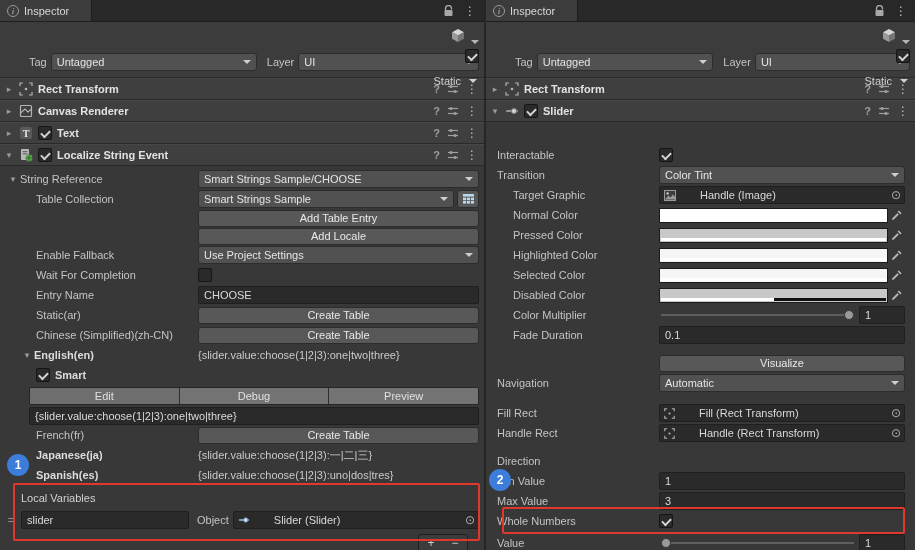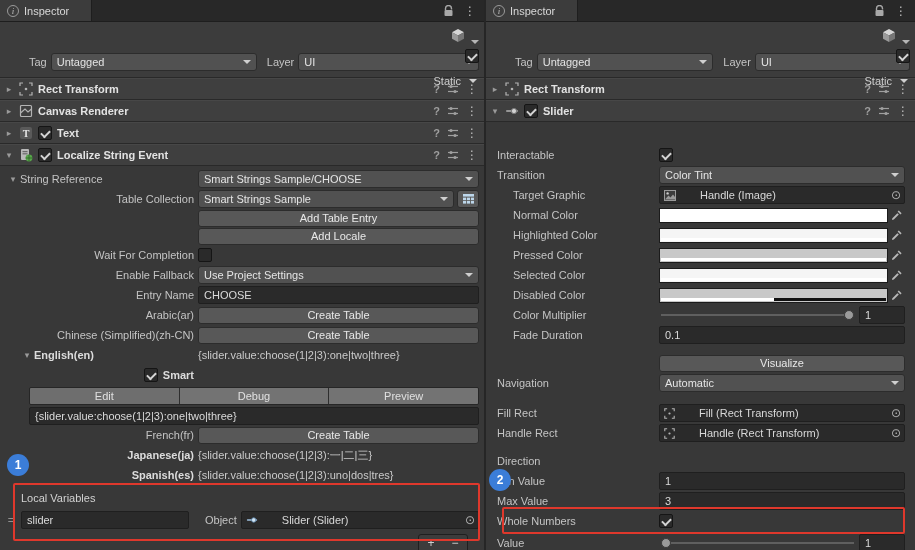--- a/index.html
+++ b/index.html
@@ -41,21 +41,21 @@
   .body { padding:3px 5px 0 5px; position:relative; }
   #right-panel .body { padding-right:10px;margin-top:20px; }
   .prow { display:flex; align-items:center; height:20px; gap:4px; }
   .prow.h18 { height:18px; }
   .plabel { flex:none; overflow:hidden; white-space:nowrap; color:#c4c4c4; display:flex; align-items:center; gap:2px; }
   #left-panel .plabel { width:189px; }
   #right-panel .plabel { width:164px; }
   .pvalue { flex:1; display:flex; align-items:center; gap:3px; min-width:0; }
   .pvalue .tf, .pvalue .obj, .pvalue .dd { flex:1;align-items:center; }
   .ind0 { padding-left:3px; }
-  .ind1 { padding-left:31px;justify-content:flex-end; }
+  .ind1 { padding-left:31px; }
   .indE { padding-left:17px; }
   .rind0 { padding-left:6px; }
   .rind1 { padding-left:22px; }
   .bold { font-weight:bold; color:#dcdcdc; }
   .valtext { color:#cacaca; overflow:hidden; white-space:nowrap; }
 
   .obj { background:#2a2a2a; border:1px solid #1f1f1f; border-radius:2px; height:18px; display:flex; align-items:center; gap:4px; padding:0 3px 0 4px; color:#d8d8d8; overflow:hidden; white-space:nowrap; }
   .obj .otxt { flex:1; overflow:hidden;padding-left:20px; }
   .picker { color:#b0b0b0; font-size:12px; flex:none; line-height:1; }
 
@@ -275,50 +275,50 @@
           </div>
       </div>
       <div class="prow h18">
         <div class="plabel"></div>
         <div class="pvalue">
             <div class="ub">Add Locale</div>
           </div>
       </div>
       <div class="prow">
         <div class="plabel ind1">
-            <span>Wait For Completion</span>
-          </div>
-        <div class="pvalue">
-            <span class="cb"></span>
-          </div>
-      </div>
-      <div class="prow">
-        <div class="plabel ind1">
             <span>Enable Fallback</span>
           </div>
         <div class="pvalue">
             <div class="dd">
               <span class="txt">Use Project Settings</span>
               <span class="tri"></span>
             </div>
           </div>
       </div>
       <div class="prow">
         <div class="plabel ind1">
+            <span>Wait For Completion</span>
+          </div>
+        <div class="pvalue">
+            <span class="cb"></span>
+          </div>
+      </div>
+      <div class="prow">
+        <div class="plabel ind1">
             <span>Entry Name</span>
           </div>
         <div class="pvalue">
             <div class="tf">
               <span>CHOOSE</span>
             </div>
           </div>
       </div>
       <div class="prow">
         <div class="plabel ind1">
-            <span>Arabic(ar)</span>
+            <span>Static(ar)</span>
           </div>
         <div class="pvalue">
             <div class="ub">Create Table</div>
           </div>
       </div>
       <div class="prow">
         <div class="plabel ind1">
             <span>Chinese (Simplified)(zh-CN)</span>
           </div>
         <div class="pvalue">
@@ -376,21 +376,21 @@
           </div>
       </div>
       <div class="prow" style="height:22px; padding-top:4px">
         <span style="padding-left:16px; color:#d2d2d2">Local Variables</span>
       </div>
       <div class="prow" style="height:26px">
         <span class="handle">=</span>
         <div class="tf" style="width:168px; flex:none">
             <span>slider</span>
           </div>
-        <span class="lbl" style="margin-left:12px">Object</span>
+        <span class="lbl" style="margin-left:4px">Object</span>
         <div class="obj" style="flex:1">
           <svg width="12" height="12" viewBox="0 0 14 14">
               <rect x="1" y="6.2" width="12" height="1.6" rx="0.8" fill="#9ec1e0"></rect>
               <circle cx="9" cy="7" r="2.6" fill="#d2e4f2" stroke="#5b82a6"></circle>
             </svg>
           <span class="otxt">Slider (Slider)</span>
           <span class="picker">⊙</span>
         </div>
       </div>
     </div>
@@ -546,42 +546,42 @@
           <span class="eyedrop">
               <svg width="11" height="11" viewBox="0 0 11 11">
                 <path d="M1 10 l1.8 -0.4 5 -5 -1.4 -1.4 -5 5 z" fill="#b8b8b8"></path>
                 <path d="M6.6 1.6 l1.2 -1.2 2.8 2.8 -1.2 1.2 z" fill="#b8b8b8"></path>
               </svg>
             </span>
         </div>
       </div>
       <div class="prow">
         <div class="plabel rind1">
-            <span>Highlighted Color</span>
-          </div>
-        <div class="pvalue">
-          <div class="swatch" style="background: rgb(245, 245, 245);">
+            <span>Pressed Color</span>
+          </div>
+        <div class="pvalue">
+          <div class="swatch" style="background: rgb(200, 200, 200);">
               <span class="alpha">
                 <i style="width:100%"></i>
               </span>
             </div>
           <span class="eyedrop">
               <svg width="11" height="11" viewBox="0 0 11 11">
                 <path d="M1 10 l1.8 -0.4 5 -5 -1.4 -1.4 -5 5 z" fill="#b8b8b8"></path>
                 <path d="M6.6 1.6 l1.2 -1.2 2.8 2.8 -1.2 1.2 z" fill="#b8b8b8"></path>
               </svg>
             </span>
         </div>
       </div>
       <div class="prow">
         <div class="plabel rind1">
-            <span>Pressed Color</span>
-          </div>
-        <div class="pvalue">
-          <div class="swatch" style="background: rgb(200, 200, 200);">
+            <span>Highlighted Color</span>
+          </div>
+        <div class="pvalue">
+          <div class="swatch" style="background: rgb(245, 245, 245);">
               <span class="alpha">
                 <i style="width:100%"></i>
               </span>
             </div>
           <span class="eyedrop">
               <svg width="11" height="11" viewBox="0 0 11 11">
                 <path d="M1 10 l1.8 -0.4 5 -5 -1.4 -1.4 -5 5 z" fill="#b8b8b8"></path>
                 <path d="M6.6 1.6 l1.2 -1.2 2.8 2.8 -1.2 1.2 z" fill="#b8b8b8"></path>
               </svg>
             </span>

